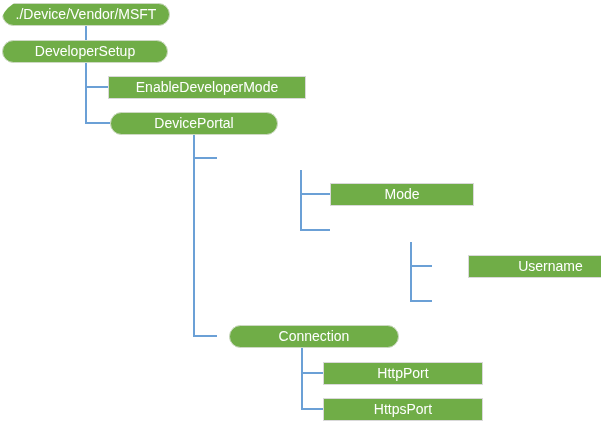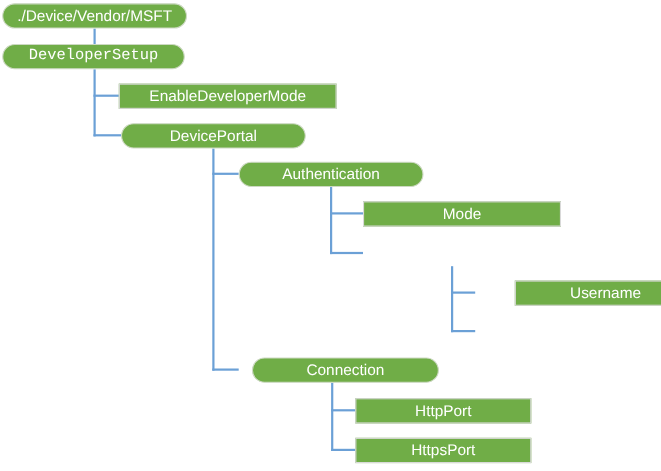--- a/index.html
+++ b/index.html
@@ -3,20 +3,21 @@
 <meta charset="utf-8">
 <style>
   html, body { margin: 0; padding: 0; background: #ffffff; }
   .canvas {
     position: relative;
     width: 601px;
     height: 428px;
     background: #ffffff;
     font-family: "Liberation Sans", sans-serif;
     overflow: hidden;
+    border-radius: 27px;
   }
   .node {
     position: absolute;
     height: 23px;
     box-sizing: border-box;
     background: var(--node-fill, #70AD47);
     color: var(--node-text, #ffffff);
     font-size: 14px;
     line-height: 21px;
     display: flex;
@@ -33,25 +34,25 @@
   }
   .line {
     position: absolute;
     background: var(--connector, #6BA0D6);
   }
   .vline { width: 2px; }
   .hline { height: 2px; }
 
   
   .n0  { left: 2px;   top: 3px;   width: 168px; }
-  .n1  { left: 2px;   top: 40px;  width: 166px; font-family: Liberation Mono, monospace; }
+  .n1  { left: 2px;   top: 40px;  width: 166px; }
   .n2  { left: 108px; top: 76px;  width: 198px; }
   .n3  { left: 110px; top: 112px; width: 168px; }
   .n4  { left: 217px; top: 147px; width: 168px; }
-  .n5  { left: 330px; top: 183px; width: 180px; }
+  .n5  { left: 330px; top: 183px; width: 144px; }
   .n6  { left: 330px; top: 219px; width: 163px; }
   .n7  { left: 432px; top: 255px; width: 165px; margin-left: 36px; }
   .n8  { left: 432px; top: 290px; width: 165px; }
   .n9  { left: 229px; top: 325px; width: 170px; }
   .n10 { left: 323px; top: 362px; width: 160px; }
   .n11 { left: 323px; top: 398px; width: 160px; }
 
   
   .l1  { left: 85px;  top: 26px;  height: 14px; }   
   .l2  { left: 85px;  top: 63px;  height: 61px; }   
@@ -89,20 +90,19 @@
   <div class="line hline l12"></div>
   <div class="line hline l13"></div>
   <div class="line vline l14"></div>
   <div class="line hline l15"></div>
   <div class="line hline l16"></div>
 
   <div class="node rounded n0">./Device/Vendor/MSFT</div>
   <div class="node rounded n1">DeveloperSetup</div>
   <div class="node rect n2">EnableDeveloperMode</div>
   <div class="node rounded n3">DevicePortal</div>
-  <div class="node rounded n4">Authentication</div>
   <div class="node rect n5">Mode</div>
   <div class="node rect n7">Username</div>
   <div class="node rounded n9">Connection</div>
   <div class="node rect n11">HttpsPort</div>
   <div class="node rect n10">HttpPort</div>
 
 </div>
 
 </body></html>

